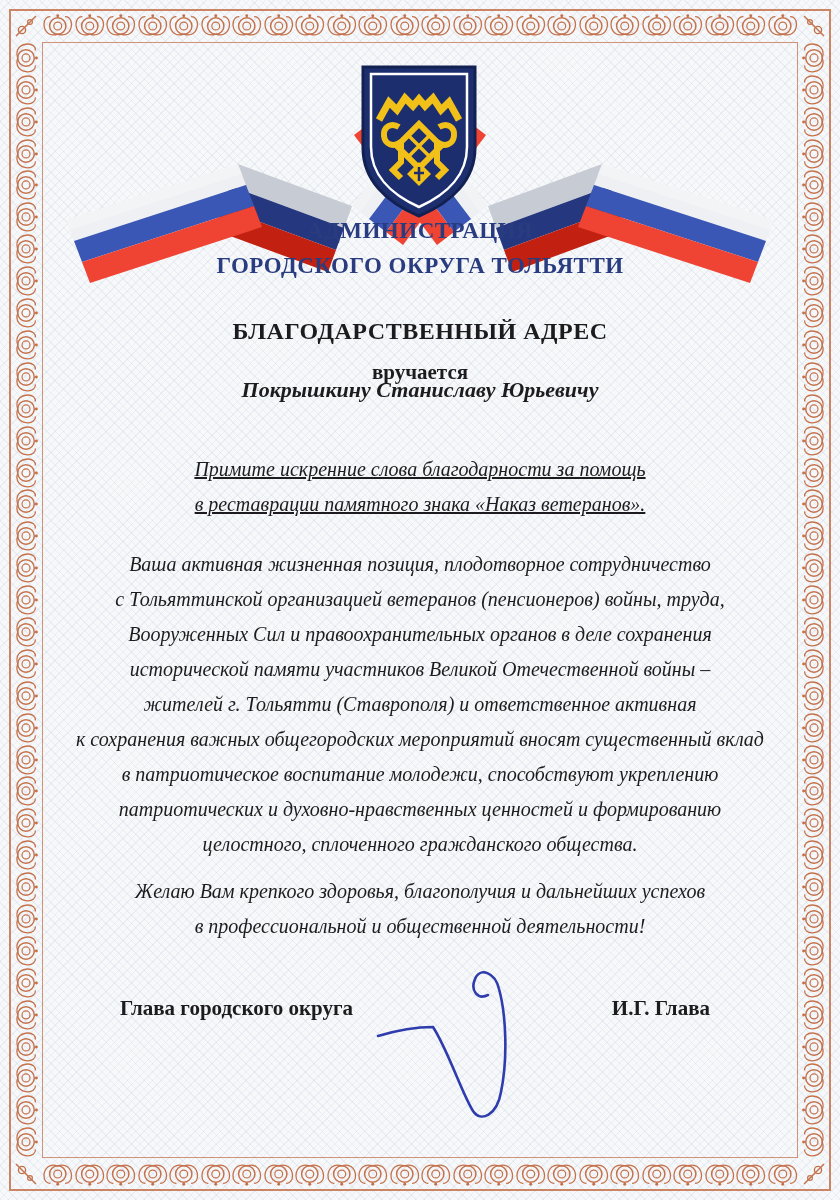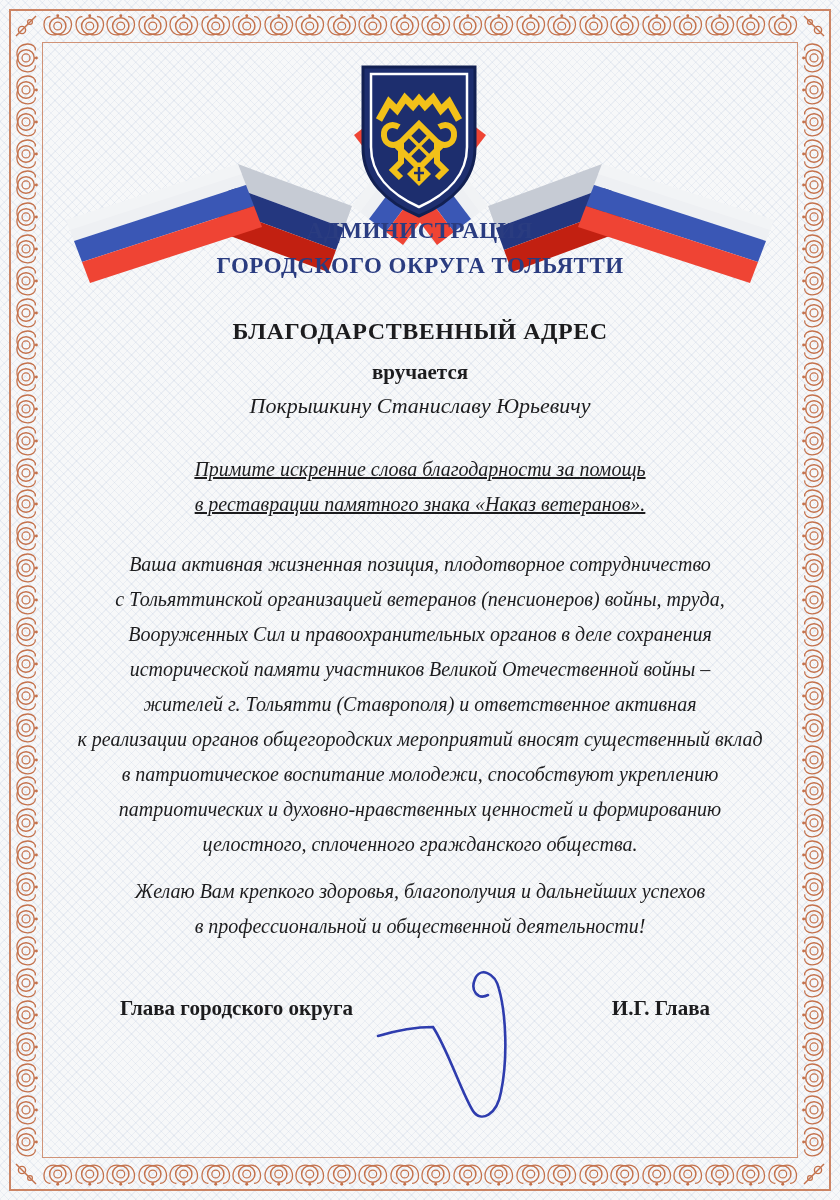--- a/index.html
+++ b/index.html
@@ -35,21 +35,21 @@
   .os{fill:none;stroke:var(--border);}
   .of{fill:var(--border);}
   
   .ribbons{position:absolute;left:0;top:78px;width:840px;height:215px;}
   .emblem{position:absolute;left:353px;top:62px;width:132px;height:158px;}
   
   .t{position:absolute;left:60px;right:60px;text-align:center;color:var(--text);}
   .header-block{top:213px;color:var(--header);font-weight:bold;font-size:23px;line-height:35px;letter-spacing:.5px;}
   .doc-title{top:318px;font-weight:bold;font-size:24px;letter-spacing:.5px;}
   .doc-given{top:360px;font-weight:bold;font-size:21px;}
-  .doc-recipient{top:393px;font-weight:normal;font-style:italic;font-size:22px;}
+  .doc-recipient{top:377px;font-weight:bold;font-style:italic;font-size:22px;}
   .para{font-style:italic;font-size:20px;line-height:35px;}
   .para-1{top:452px;text-decoration:underline;}
   .para-2{top:547px;}
   .para-3{top:874px;}
   .sig-row{position:absolute;top:996px;left:120px;right:130px;display:flex;justify-content:space-between;
            font-weight:bold;font-size:21px;color:var(--text);}
   .signature{position:absolute;left:368px;top:952px;width:200px;height:195px;}
 </style>
 </head>
 <body>
@@ -1100,21 +1100,21 @@
   <div class="t para para-1">
       <div class="line">Примите искренние слова благодарности за помощь</div>
       <div class="line">в реставрации памятного знака «Наказ ветеранов».</div>
     </div>
   <div class="t para para-2">
       <div class="line">Ваша активная жизненная позиция, плодотворное сотрудничество</div>
       <div class="line">с Тольяттинской организацией ветеранов (пенсионеров) войны, труда,</div>
       <div class="line">Вооруженных Сил и правоохранительных органов в деле сохранения</div>
       <div class="line">исторической памяти участников Великой Отечественной войны –</div>
       <div class="line">жителей г. Тольятти (Ставрополя) и ответственное активная</div>
-      <div class="line">к реализации органов общегородских мероприятий вносят существенный вклад</div>
+      <div class="line">к сохранения важных общегородских мероприятий вносят существенный вклад</div>
       <div class="line">в патриотическое воспитание молодежи, способствуют укреплению</div>
       <div class="line">патриотических и духовно-нравственных ценностей и формированию</div>
       <div class="line">целостного, сплоченного гражданского общества.</div>
     </div>
   <div class="t para para-3">
       <div class="line">Желаю Вам крепкого здоровья, благополучия и дальнейших успехов</div>
       <div class="line">в профессиональной и общественной деятельности!</div>
     </div>
 
   <div class="sig-row">

